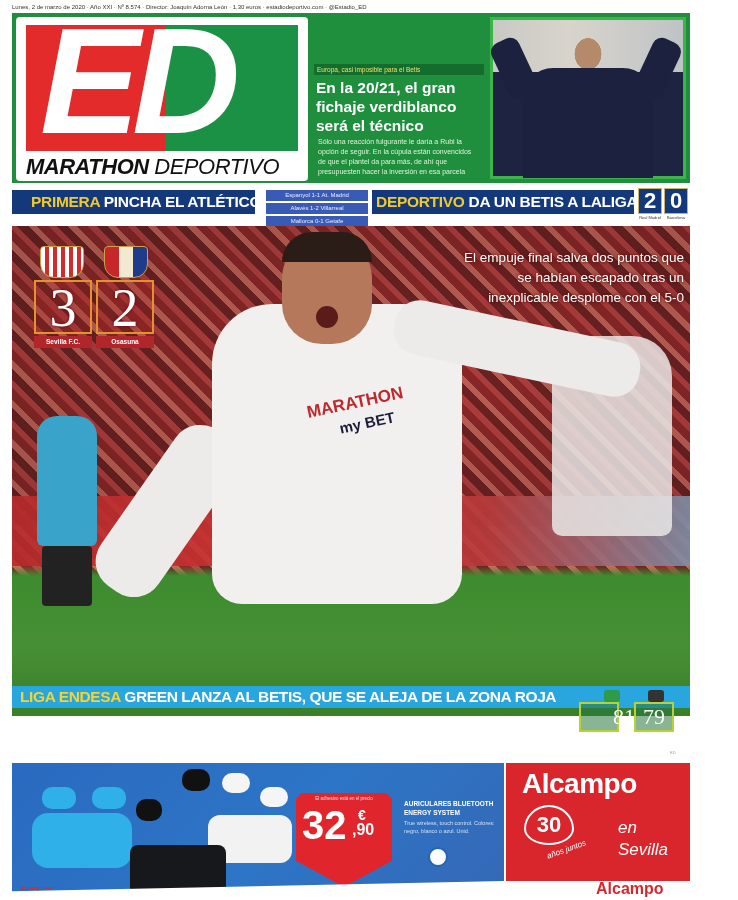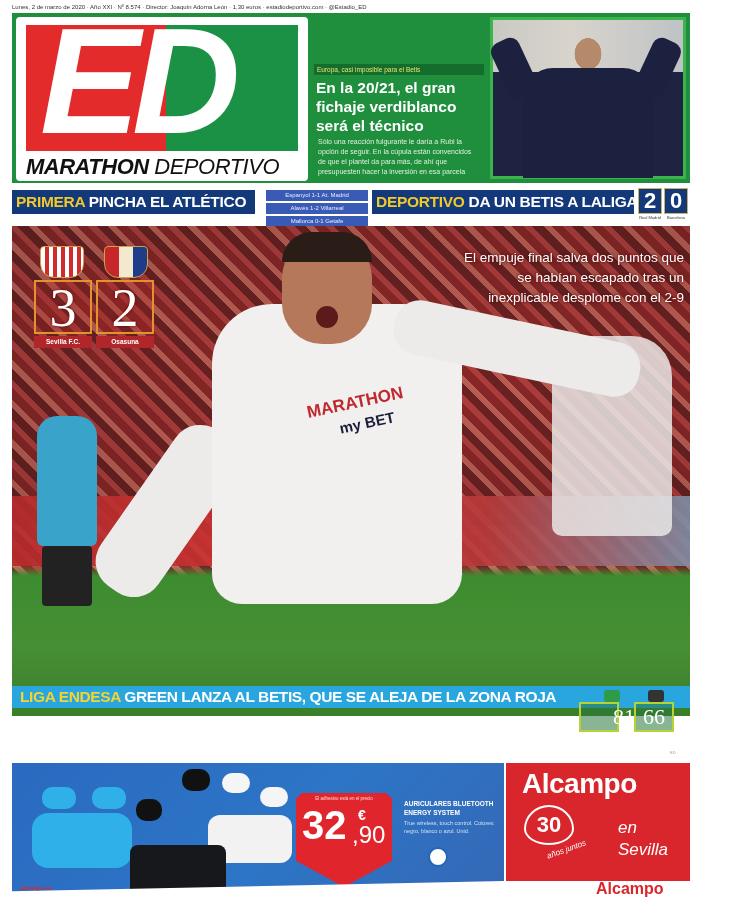--- a/index.html
+++ b/index.html
@@ -74,21 +74,21 @@
     position: absolute; left: 150px; top: 18px; width: 30px; height: 60px;
     background: #1c2140; transform: rotate(25deg); border-radius: 10px;
   }
 
   
   .bar1 {
     position: absolute; left: 12px; top: 190px; width: 678px; height: 24px;
   }
   .bar1-left {
     position: absolute; left: 0; top: 0; width: 243px; height: 24px; background: #14397a;
-    font-weight: bold; font-size: 15.5px; line-height: 24px; padding-left: 4px; white-space: nowrap;
+    font-weight: bold; font-size: 15.5px; line-height: 24px; padding-left: 19px; white-space: nowrap;
     letter-spacing: -0.3px;
   }
   .kicker-yellow { color: #f2c92a; }
   .head-white { color: #fff; }
   .results {
     position: absolute; left: 254px; top: 0; width: 102px; height: 38px;
   }
   .result-row {
     height: 11px; margin-bottom: 2px; background: #3a5bb5; color: #e8ecff;
     font-size: 6px; line-height: 11px; text-align: center; white-space: nowrap;
@@ -263,21 +263,21 @@
   .price-note {
     position: absolute; left: 6px; top: 3px; width: 84px; font-size: 4.5px; text-align: center; color: #ffd7d7;
   }
   .price-int {
     position: absolute; left: 6px; top: 10px; font-weight: bold; font-size: 40px; line-height: 44px;
   }
   .price-cur {
     position: absolute; left: 62px; top: 14px; font-weight: bold; font-size: 14px;
   }
   .price-dec {
-    position: absolute; left: 56px; top: 28px; font-weight: normal; font-size: 24px;
+    position: absolute; left: 56px; top: 28px; font-weight: bold; font-size: 16px;
   }
   .prod-title {
     position: absolute; left: 392px; top: 36px; width: 96px; font-weight: bold; font-size: 6.5px;
     line-height: 9px; color: #fff;
   }
   .prod-desc {
     position: absolute; left: 392px; top: 56px; width: 96px; font-size: 5.5px; line-height: 8px; color: #cfe0f5;
   }
   .brand-badge {
     position: absolute; left: 416px; top: 84px; width: 20px; height: 20px; border-radius: 50%;
@@ -376,31 +376,31 @@
 
   <div class="scorebox">
     <div class="crest" style="left:6px;"></div>
     <div class="crest" style="left:70px; background: linear-gradient(90deg,#c7262b 0 33%,#f2e9d0 33% 66%,#1e3c8a 66%);"></div>
     <div class="score" style="left:0;">3</div>
     <div class="score" style="left:62px;">2</div>
     <div class="score-label" style="left:0;">Sevilla F.C.</div>
     <div class="score-label" style="left:62px;">Osasuna</div>
   </div>
 
-  <div class="photo-caption">El empuje final salva dos puntos que se habían escapado tras un inexplicable desplome con el 2-9</div>
+  <div class="photo-caption">El empuje final salva dos puntos que se habían escapado tras un inexplicable desplome con el 5-0</div>
 </div>
 
 <div class="bar2">
   <span class="kicker-yellow">LIGA ENDESA</span>
   <span class="head-white">GREEN LANZA AL BETIS, QUE SE ALEJA DE LA ZONA ROJA</span>
 </div>
 <div class="bcrest" style="left:604px; background:#2d9b4a;"></div>
 <div class="bcrest" style="left:648px; background:#333;"></div>
 <div class="bscore" style="left:579px;padding-left:32px;">81</div>
-<div class="bscore" style="left:634px;">66</div>
+<div class="bscore" style="left:634px;">79</div>
 <div class="bteam" style="left:590px;">Real Betis</div>
 <div class="bteam" style="left:634px;">Bilbao Basket</div>
 <div class="small-credit">ED</div>
 
 <div class="ad">
   <div class="ad-blue">
     <div class="case-blue"></div>
     <div class="bud" style="left:30px; top:24px; width:34px; height:22px; background:#2fb0e8;"></div>
     <div class="bud" style="left:80px; top:24px; width:34px; height:22px; background:#2fb0e8;"></div>
     <div class="bud" style="left:170px; top:6px; width:28px; height:22px; background:#111;"></div>

